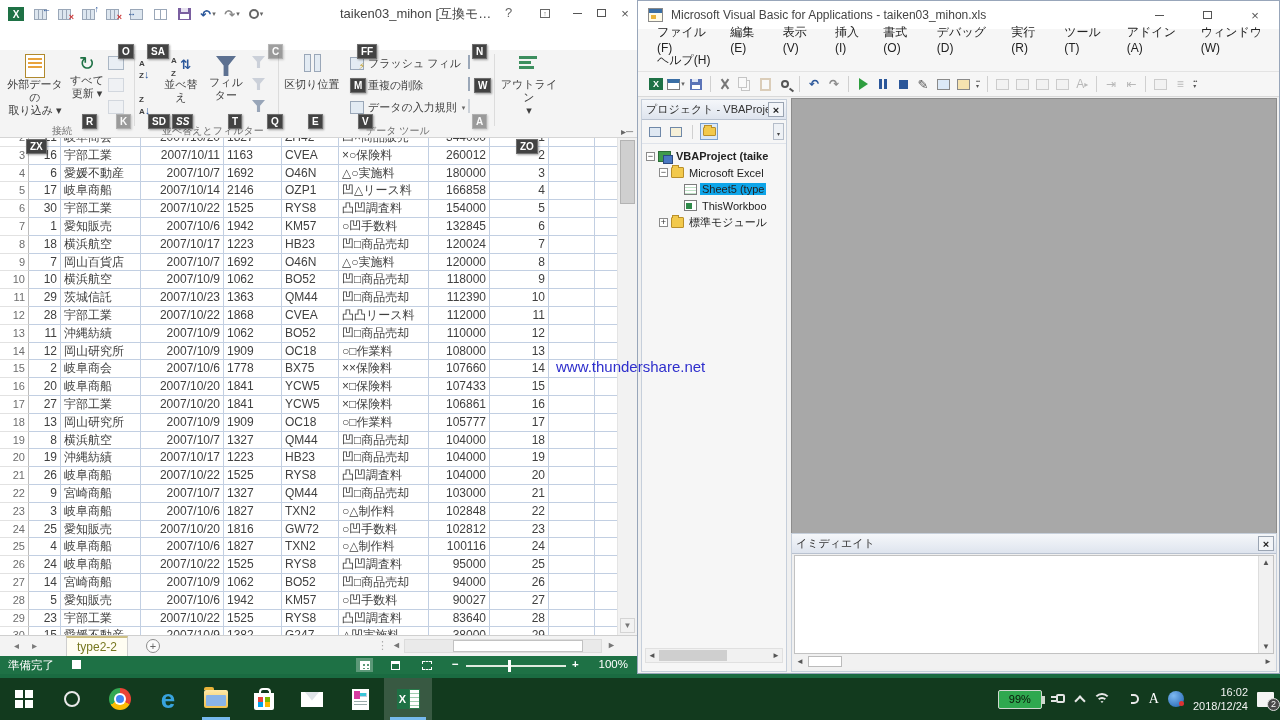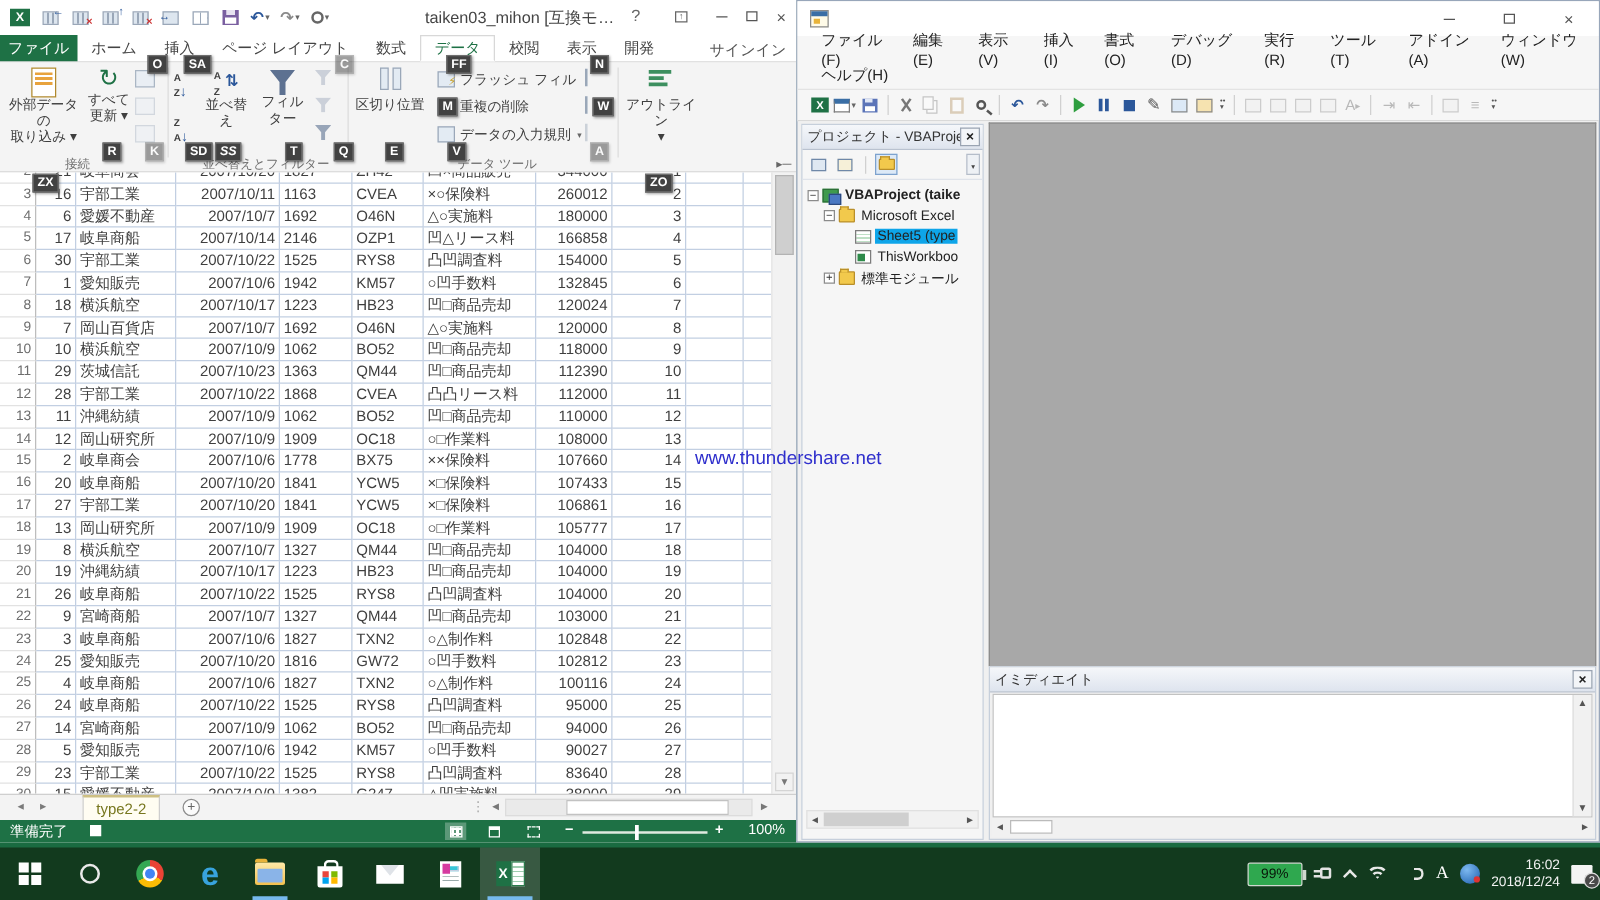--- a/index.html
+++ b/index.html
@@ -312,32 +312,20 @@
         </div>
       <div class="winbtn" style="left:564px;">
           <span class="minbar"></span>
         </div>
       <div class="winbtn" style="left:588px;">
           <span class="maxbox"></span>
         </div>
       <div class="winbtn" style="left:612px;">×</div>
     </div>
 
-    <div class="xl-tabs">
-      <div class="filetab">ファイル</div>
-      <div class="rtab">ホーム</div>
-      <div class="rtab">挿入</div>
-      <div class="rtab">ページ レイアウト</div>
-      <div class="rtab">数式</div>
-      <div class="rtab active">データ</div>
-      <div class="rtab">校閲</div>
-      <div class="rtab">表示</div>
-      <div class="rtab">開発</div>
-      <div class="signin">サインイン</div>
-    </div>
 
     <div class="xl-ribbon">
 
       <div class="rb" style="left:6px;top:4px;width:58px;">
         <div class="icon-page"></div>
         <div class="lbl"><span>外部データの</span><br><span>取り込み</span> ▾</div>
       </div>
       <div class="rb" style="left:68px;top:4px;width:38px;">
         <div class="refresh">↻</div>
         <div class="lbl"><span>すべて</span><br><span>更新</span> ▾</div>
@@ -861,20 +849,21 @@
           <span class="zoom-thumb"></span>
         </span>
       <span class="zoom-plus">+</span>
       <span class="zoom-pct">100%</span>
     </div>
   </section>
 
   <section class="vba">
     <div class="vba-title">
       <span class="vba-appicon"></span>
+      <span class="vba-title-text">Microsoft Visual Basic for Applications - taiken03_mihon.xls</span>
       <div class="winbtn" style="left:508px;top:1px;">
           <span class="minbar"></span>
         </div>
       <div class="winbtn" style="left:556px;top:1px;">
           <span class="maxbox"></span>
         </div>
       <div class="winbtn" style="left:604px;top:1px;">×</div>
     </div>
 
     <div class="vba-menubar">

